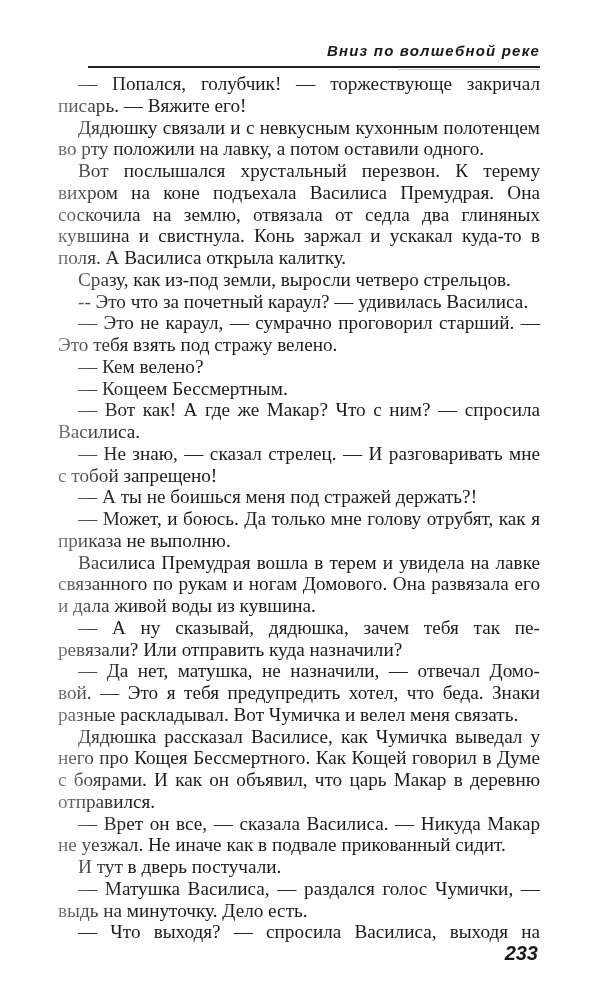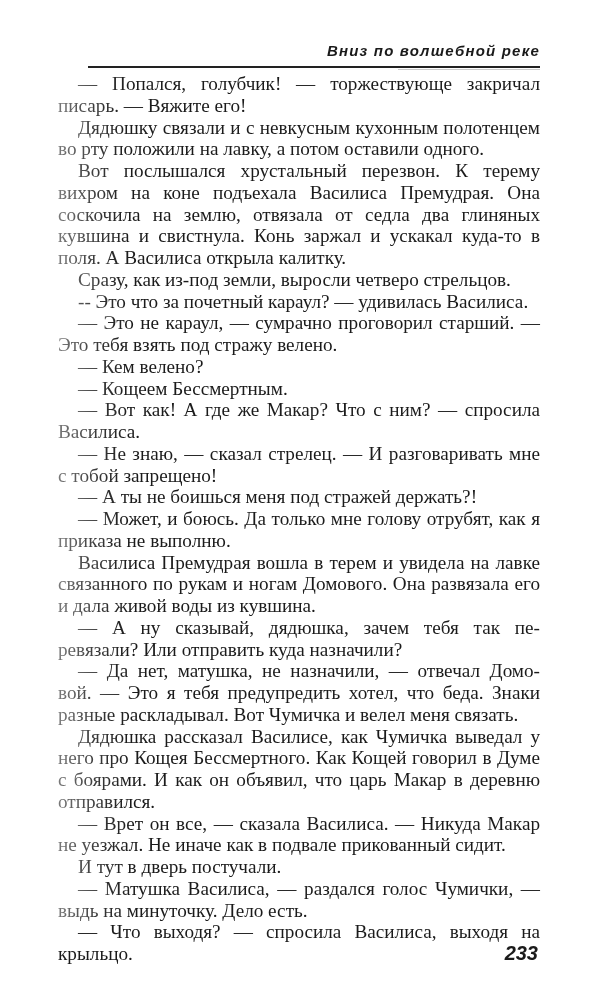--- a/index.html
+++ b/index.html
@@ -79,19 +79,18 @@
       <span class="line indent justify">Дядюшка рассказал Василисе, как Чумичка выведал у</span>
       <span class="line justify">него про Кощея Бессмертного. Как Кощей говорил в Думе</span>
       <span class="line justify">с боярами. И как он объявил, что царь Макар в деревню</span>
       <span class="line">отправился.</span>
       <span class="line indent justify">— Врет он все, — сказала Василиса. — Никуда Макар</span>
       <span class="line">не уезжал. Не иначе как в подвале прикованный сидит.</span>
       <span class="line indent">И тут в дверь постучали.</span>
       <span class="line indent justify">— Матушка Василиса, — раздался голос Чумички, —</span>
       <span class="line">выдь на минуточку. Дело есть.</span>
       <span class="line indent justify">— Что выходя? — спросила Василиса, выходя на</span>
-      <span class="line">крыльцо.</span>
     </div>
 
   <div class="edge-fade"></div>
 
   <div class="page-number">233</div>
 </div>
 
 </body></html>

